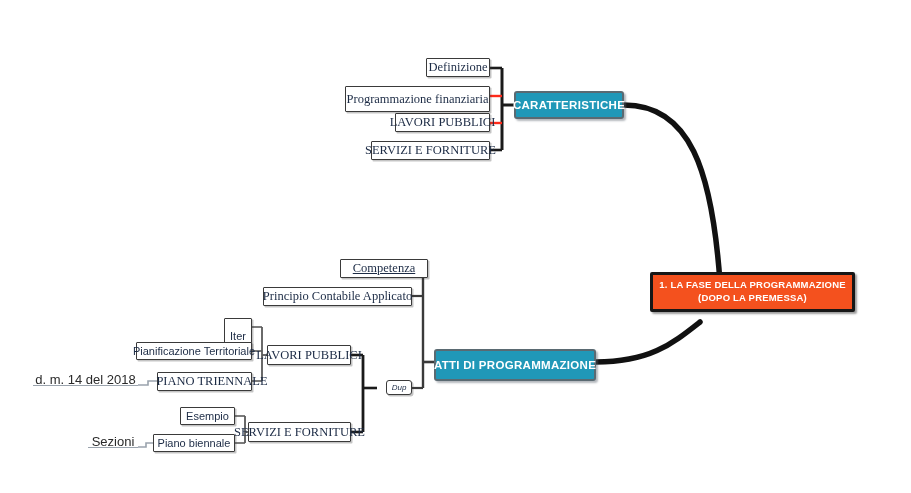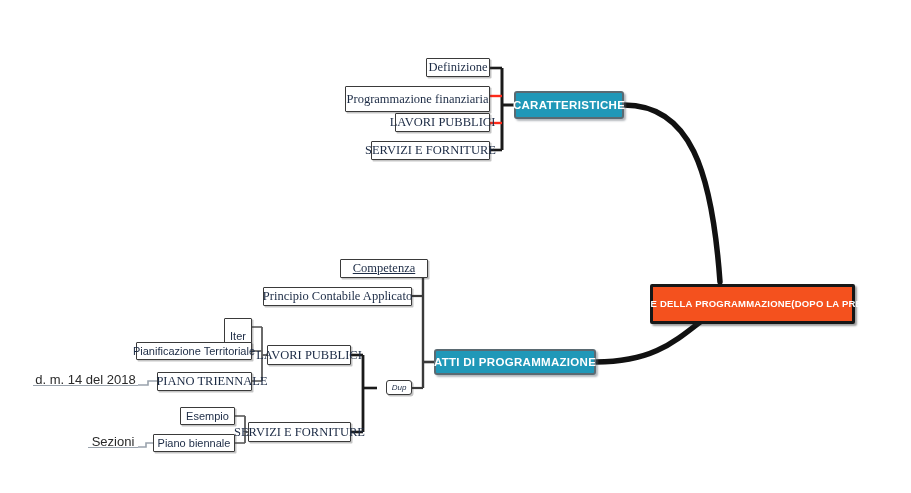--- a/index.html
+++ b/index.html
@@ -77,30 +77,30 @@
     <path d="M 138 385 L 148 385 L 148 381 L 158 381" fill="none" stroke="#9aa3ad" stroke-width="1.6"></path>
 
     <path d="M 245 416 L 245 443" fill="none" stroke="#5a5a5a" stroke-width="1.8"></path>
     <path d="M 245 432 L 255 432" fill="none" stroke="#5a5a5a" stroke-width="1.8"></path>
     <path d="M 235 416 L 245 416" fill="none" stroke="#5a5a5a" stroke-width="1.6"></path>
     <path d="M 235 443 L 245 443" fill="none" stroke="#5a5a5a" stroke-width="1.6"></path>
 
     <path d="M 138 447 L 146 447 L 146 443 L 154 443" fill="none" stroke="#9aa3ad" stroke-width="1.6"></path>
   </svg>
 
-  <div class="node orangenode" style="left:650px;top:284px;width:205px;height:40px;flex-direction:row;">
+  <div class="node orangenode" style="left:650px;top:272px;width:205px;height:40px;flex-direction:column;">
     <span>1. LA FASE DELLA PROGRAMMAZIONE</span>
     <span>(DOPO LA PREMESSA)</span>
   </div>
 
   <div class="node tealnode" style="left:514px;top:91px;width:110px;height:28px;">
     <span>CARATTERISTICHE</span>
   </div>
 
-  <div class="node tealnode" style="left:434px;top:349px;width:162px;height:26px;">
+  <div class="node tealnode" style="left:434px;top:349px;width:162px;height:32px;">
     <span>ATTI DI PROGRAMMAZIONE</span>
   </div>
 
   <div class="node leaf serif" style="left:426px;top:58px;width:64px;height:19px;">
     <span>Definizione</span>
   </div>
 
   <div class="node leaf serif" style="left:345px;top:86px;width:145px;height:26px;">
     <span>Programmazione finanziaria</span>
   </div>

